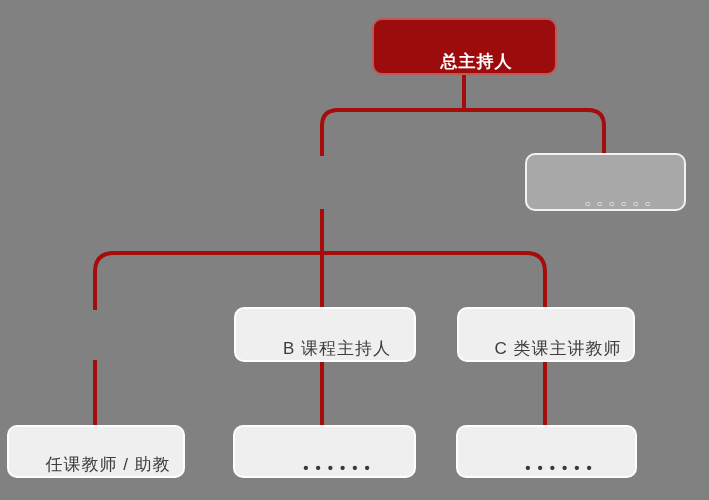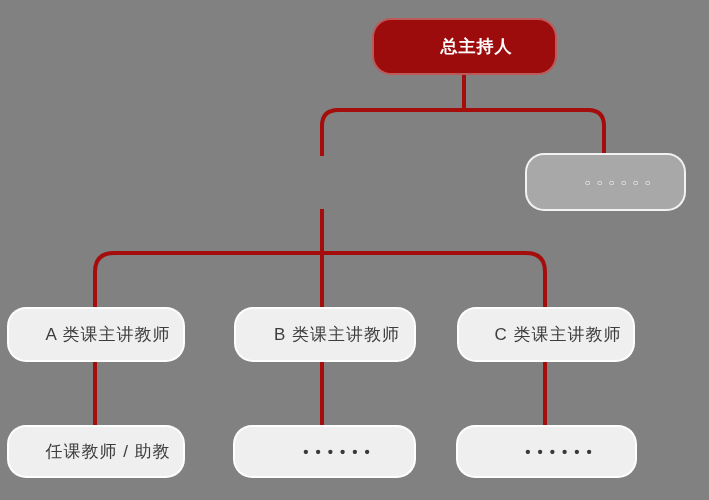--- a/index.html
+++ b/index.html
@@ -16,22 +16,22 @@
   .connector-svg{
     position:absolute;left:0;top:0;width:709px;height:500px;
   }
   .connector-svg path{
     fill:none;
     stroke:var(--connector,#A50C0C);
     stroke-width:4;
   }
   .node{
     position:absolute;
-    display:flex;align-items:center;justify-content:center;
-    border-radius:19px;
+    display:flex;align-items:flex-end;justify-content:center;
+    border-radius:10px;
     box-sizing:border-box;
     font-size:17px;
     letter-spacing:1px;
     white-space:nowrap;
     padding-left:24px;
   }
   .node-root{
     background:var(--root-box-bg,#9C0C0C);
     color:var(--root-box-text,#FFFFFF);
     font-weight:bold;
@@ -94,26 +94,23 @@
 
   <div class="node node-root pos-root">
     <span>总主持人</span>
   </div>
 
 
   <div class="node node-gray pos-other-hosts">
     <span class="dots-rings">○○○○○○</span>
   </div>
 
-  <div class="node node-white pos-teacher-a">
-    <span>A 类课主讲教师</span>
-  </div>
 
   <div class="node node-white pos-teacher-b">
-    <span>B 类课主讲教师</span>
+    <span>B 课程主持人</span>
   </div>
 
   <div class="node node-white pos-assistants">
     <span>任课教师 / 助教</span>
   </div>
 
   <div class="node node-white pos-teacher-c">
     <span>C 类课主讲教师</span>
   </div>
 

